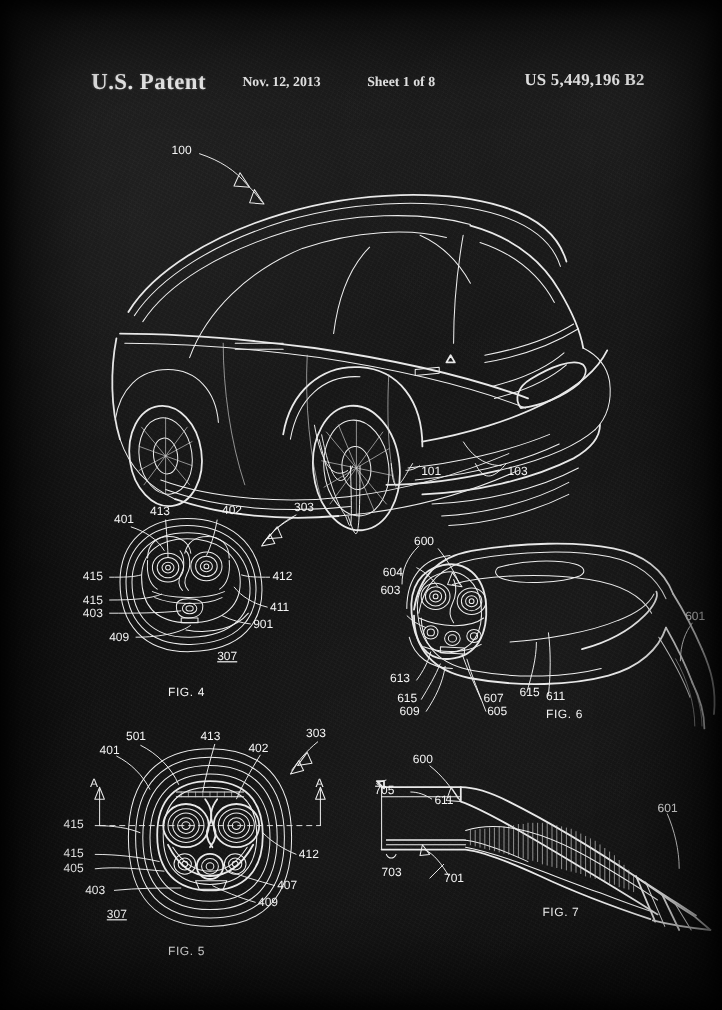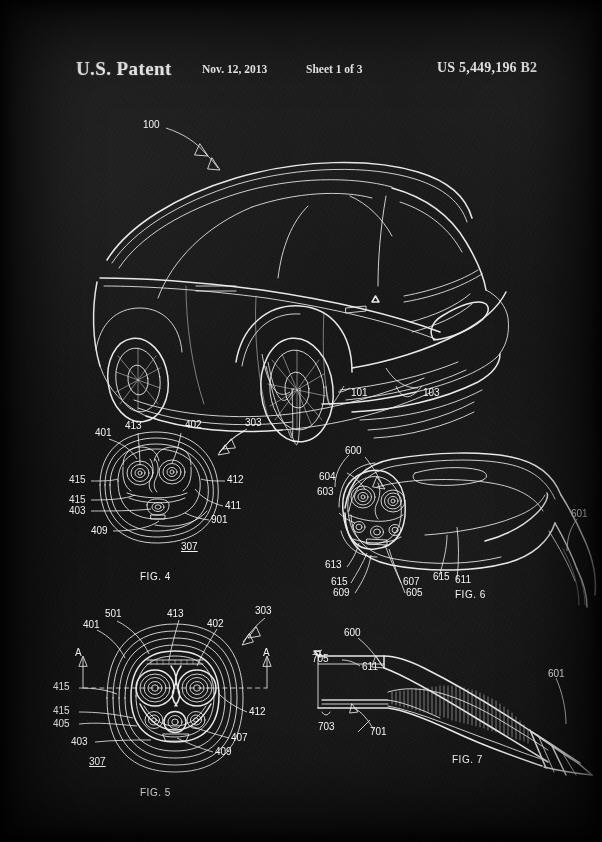--- a/index.html
+++ b/index.html
@@ -71,21 +71,21 @@
 </style>
 </head>
 <body>
 
 <div id="page">
   <div id="grain"></div>
 
   <div id="header">
     <div class="h-title">U.S. Patent</div>
     <div class="h-date">Nov. 12, 2013</div>
-    <div class="h-sheet">Sheet 1 of 3</div>
+    <div class="h-sheet">Sheet 1 of 8</div>
     <div class="h-num">US 5,449,196 B2</div>
   </div>
 
   <svg class="fig" style="left:0px;top:100px;" width="602" height="310" viewBox="0 0 602 310">
     <g>
 
       <path class="ln2" d="M107 160 C128 126 176 96 236 78 C300 59 372 58 418 72 C448 81 466 97 472 118"></path>
       <path class="ln" d="M112 163 C133 131 179 102 238 84 C300 66 370 65 415 79 C444 88 461 103 467 122"></path>
 
       <path class="ln" d="M119 168 C140 136 184 110 239 93 C292 77 352 76 392 87"></path>

